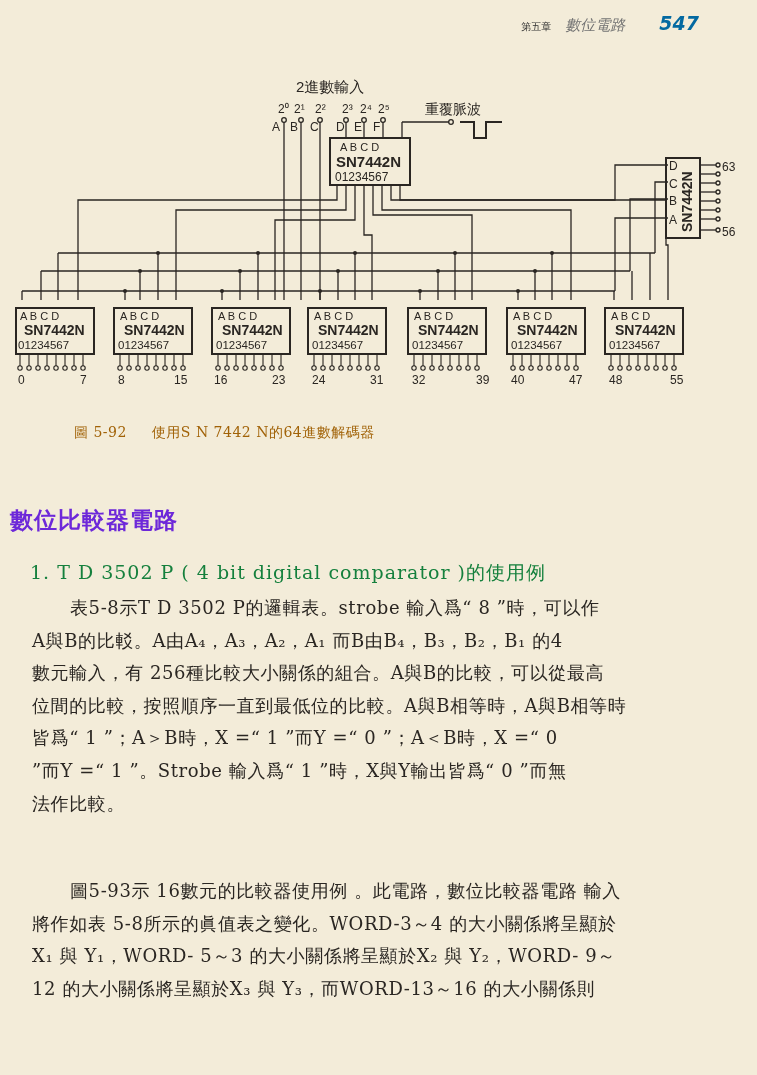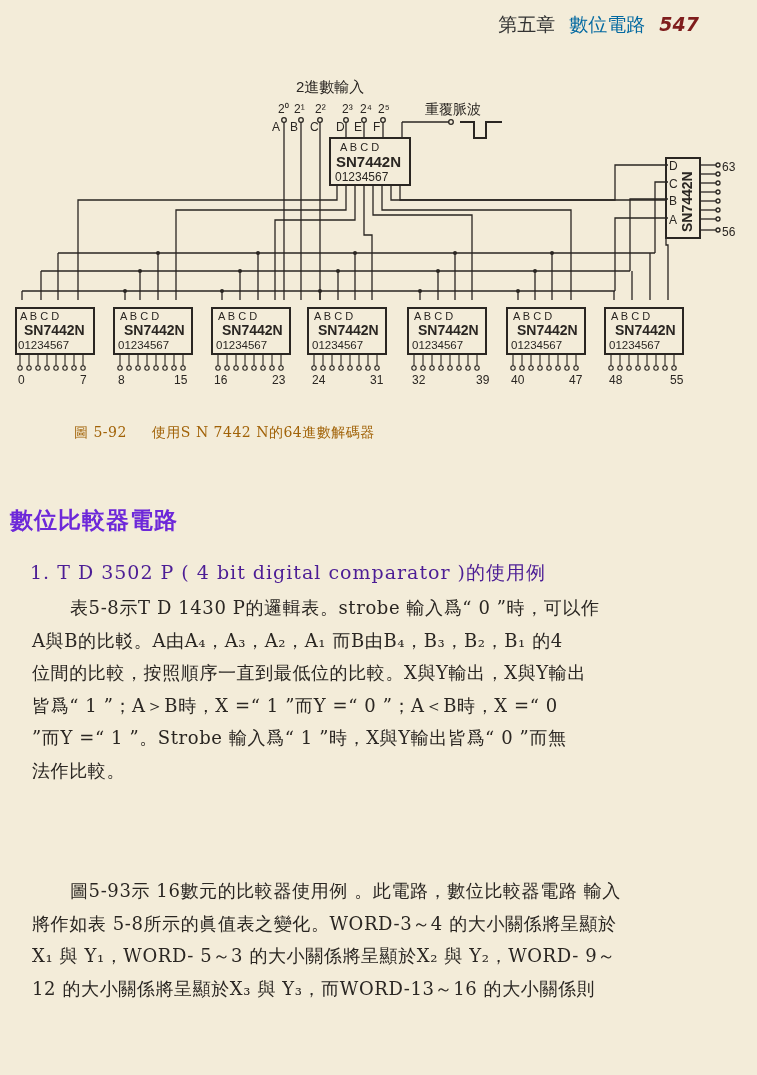--- a/index.html
+++ b/index.html
@@ -8,41 +8,41 @@
     background: #f3ecd9;
     font-family: "DejaVu Serif", "Liberation Serif", serif;
     color: #2a2622;
     position: relative;
   }
   .header {
     position: absolute; top: 12px; right: 58px;
     display: flex; align-items: baseline; gap: 14px;
     font-family: "DejaVu Sans", sans-serif;
   }
-  .header .chap { font-size: 19px; color: #333; }
-  .header .sec { font-size: 19px; color: #0369a1; }
-  .header .pg { font-size: 19px; font-weight: bold; font-style: italic; color: #7f1d1d; margin-left: 0; }
+  .header .chap { font-size: 10px; color: #333; }
+  .header .sec { font-size: 15px; color: #737373; font-style: italic; }
+  .header .pg { font-size: 19px; font-weight: bold; font-style: italic; color: #0369a1; margin-left: 20px; }
 
   .diagram { position: absolute; left: 0; top: 60px; width: 737px; height: 340px; }
   .diagram svg text { font-family: "Liberation Sans", sans-serif; fill: #2a2622; }
 
   .caption {
     position: absolute; left: 74px; top: 424px;
     font-size: 14px; color: #a16207; letter-spacing: 0.5px;
   }
   .caption .num { margin-right: 20px; }
 
   .section-title {
     position: absolute; left: 10px; top: 505px;
     font-family: "DejaVu Sans", sans-serif;
     font-size: 23px; font-weight: bold; color: #6d28d9; letter-spacing: 1px;
   }
   .subsection {
     position: absolute; left: 30px; top: 560px;
-    font-size: 19px; color: #4c1d95; letter-spacing: 1px;
+    font-size: 19px; color: #15803d; letter-spacing: 1px;
   }
   .para {
     position: absolute; left: 32px; width: 680px;
     font-size: 18px; line-height: 32.6px; color: #2a2622; letter-spacing: 0.6px;
   }
   .para .line { display: block; white-space: nowrap; }
   .p1 { top: 592px; }
   .p2 { top: 875px; }
   .indent { padding-left: 38px; }
 </style>
@@ -323,23 +323,24 @@
 
 <div class="caption">
   <span class="num">圖 5-92</span>
   <span>使用S N 7442 N的64進數解碼器</span>
 </div>
 
 <div class="section-title">數位比較器電路</div>
 <div class="subsection">1. T D 3502 P ( 4 bit digital comparator )的使用例</div>
 
 <div class="para p1">
-  <span class="line indent">表5-8示T D 1430 P的邏輯表。strobe 輸入爲“ 0 ”時，可以作</span>
+  <span class="line indent">表5-8示T D 3502 P的邏輯表。strobe 輸入爲“ 8 ”時，可以作</span>
   <span class="line">A與B的比䡈。A由A₄，A₃，A₂，A₁ 而B由B₄，B₃，B₂，B₁ 的4</span>
-  <span class="line">位間的比較，按照順序一直到最低位的比較。X與Y輸出，X與Y輸出</span>
+  <span class="line">數元輸入，有 256種比較大小關係的組合。A與B的比較，可以從最高</span>
+  <span class="line">位間的比較，按照順序一直到最低位的比較。A與B相等時，A與B相等時</span>
   <span class="line">皆爲“ 1 ”；A＞B時，X =“ 1 ”而Y =“ 0 ”；A＜B時，X =“ 0</span>
   <span class="line">”而Y =“ 1 ”。Strobe 輸入爲“ 1 ”時，X與Y輸出皆爲“ 0 ”而無</span>
   <span class="line">法作比較。</span>
 </div>
 
 <div class="para p2">
   <span class="line indent">圖5-93示 16數元的比較器使用例 。此電路，數位比較器電路 輸入</span>
   <span class="line">將作如表 5-8所示的眞值表之變化。WORD-3～4 的大小關係將呈顯於</span>
   <span class="line">X₁ 與 Y₁，WORD- 5～3 的大小關係將呈顯於X₂ 與 Y₂，WORD- 9～</span>
   <span class="line">12 的大小關係將呈顯於X₃ 與 Y₃，而WORD-13～16 的大小關係則</span>

